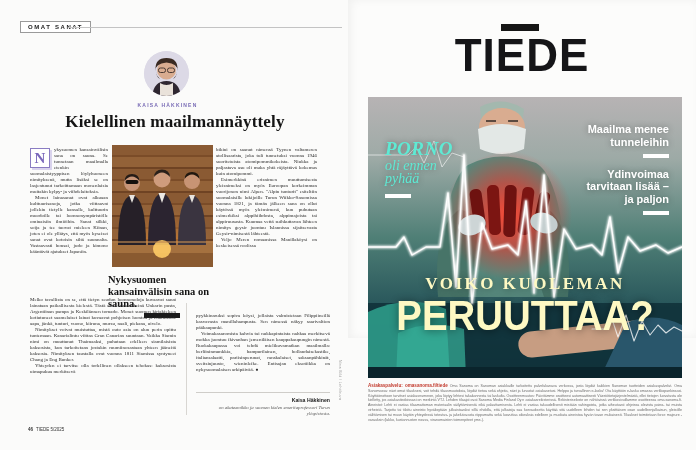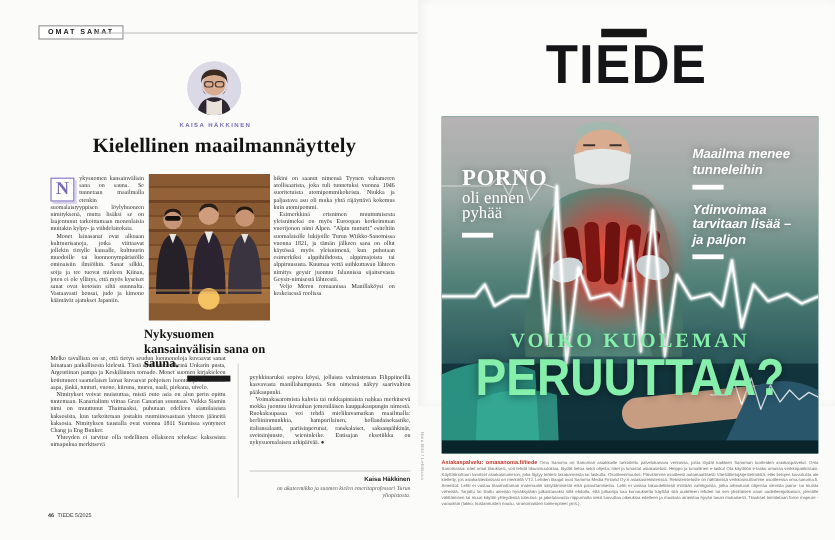--- a/index.html
+++ b/index.html
@@ -1,19 +1,19 @@
 <!DOCTYPE html>
 <html><head>
 <meta charset="utf-8">
 <style>
   html,body{margin:0;padding:0;background:#e9e8e6;}
   .spread{position:relative;width:696px;height:450px;background:#fbfbfa;overflow:hidden;
           font-family:"Liberation Serif",serif;color:#1c1c1c;}
   .page{position:absolute;top:0;height:338px;}
-  .page-left{left:12px;width:348px;background:#fbfbfa;}
+  .page-left{left:0;width:348px;background:#fbfbfa;}
   .page-right{left:348px;width:348px;background:#fcfcfb;box-shadow:inset 3px 0 8px rgba(0,0,0,.05);}
 
   
   .kicker{position:absolute;left:20px;top:21px;border:1px solid #9a9a9a;padding:2px 7px 2px 7px;
           font-family:"Liberation Sans",sans-serif;font-size:6px;font-weight:bold;letter-spacing:1.6px;color:#222;background:#fff;}
   .kicker-rule{position:absolute;left:68px;top:27px;width:274px;height:1px;background:#c3c3c3;}
 
   .portrait{position:absolute;left:144px;top:51px;width:45px;height:45px;border-radius:50%;
             background:#dcd9e6;overflow:hidden;}
   .author-name{position:absolute;left:90px;top:102px;width:155px;text-align:center;
@@ -54,29 +54,29 @@
   
   .top-bar{position:absolute;left:153px;top:24px;width:38px;height:7px;background:#161616;}
   .logo{position:absolute;left:0;top:33px;width:348px;text-align:center;
         font-family:"Liberation Sans",sans-serif;font-weight:bold;font-size:44px;line-height:44px;
         letter-spacing:1px;color:#151518;transform:scaleY(1.04);}
   .next-issue{position:absolute;left:0;top:82px;width:348px;text-align:center;
               font-size:9.5px;font-weight:bold;color:#1b1b1b;}
 
   .cover{position:absolute;left:20px;top:97px;width:314px;height:281px;overflow:hidden;background:#3a6e66;}
   .cover svg{position:absolute;left:0;top:0;}
-  .cl-porno{position:absolute;left:17px;top:42px;color:#ffffff;z-index:3;text-shadow:0 0 6px rgba(0,0,0,.35);}
+  .cl-porno{position:absolute;left:17px;top:42px;color:#5eead4;z-index:3;text-shadow:0 0 6px rgba(0,0,0,.35);font-style:italic;}
   .cl-porno .t1{font-size:19px;font-weight:bold;letter-spacing:.5px;line-height:19px;}
   .cl-porno .t2{font-size:14px;line-height:12.5px;width:62px;margin-top:2px;}
   .cl-bar{width:26px;height:4px;background:#fff;margin-top:9px;}
-  .cl-right{position:absolute;right:13px;top:26px;width:92px;z-index:3;color:#fff;
+  .cl-right{position:absolute;right:13px;top:26px;width:92px;text-align:right;z-index:3;color:#fff;
             font-family:"Liberation Sans",sans-serif;font-weight:bold;font-size:11px;line-height:12.5px;
-            text-shadow:0 0 6px rgba(0,0,0,.35);font-style:italic;}
+            text-shadow:0 0 6px rgba(0,0,0,.35);}
   .cl-right .bar{display:inline-block;width:26px;height:4px;background:#fff;margin:6px 0 7px 0;}
-  .main-title{position:absolute;left:0;top:178px;width:314px;text-align:center;z-index:3;color:#86efac;
+  .main-title{position:absolute;left:0;top:178px;width:314px;text-align:center;z-index:3;color:#fef9c3;
               text-shadow:0 1px 8px rgba(0,0,0,.45);}
   .main-title .l1{font-size:17px;font-weight:bold;letter-spacing:2.5px;line-height:18px;}
   .main-title .l2{font-family:"Liberation Sans",sans-serif;font-weight:bold;font-size:40px;line-height:40px;
                   letter-spacing:0;transform:scale(.96,1.08);margin-top:2px;}
 
   .service{position:absolute;left:20px;top:384px;width:314px;font-family:"Liberation Sans",sans-serif;
            font-size:3.6px;line-height:4.8px;color:#6b6b6b;text-align:justify;}
   .service .lead{color:#c23b2e;font-weight:bold;font-size:4.6px;}
 </style>
 </head>

